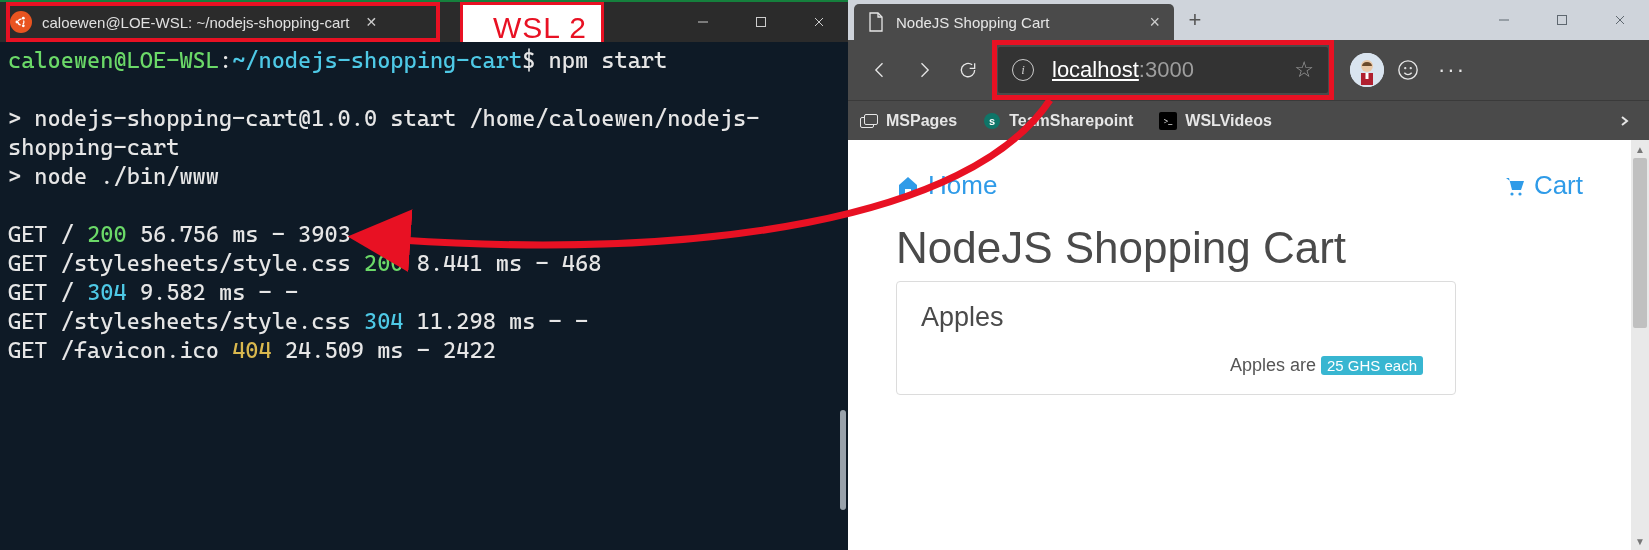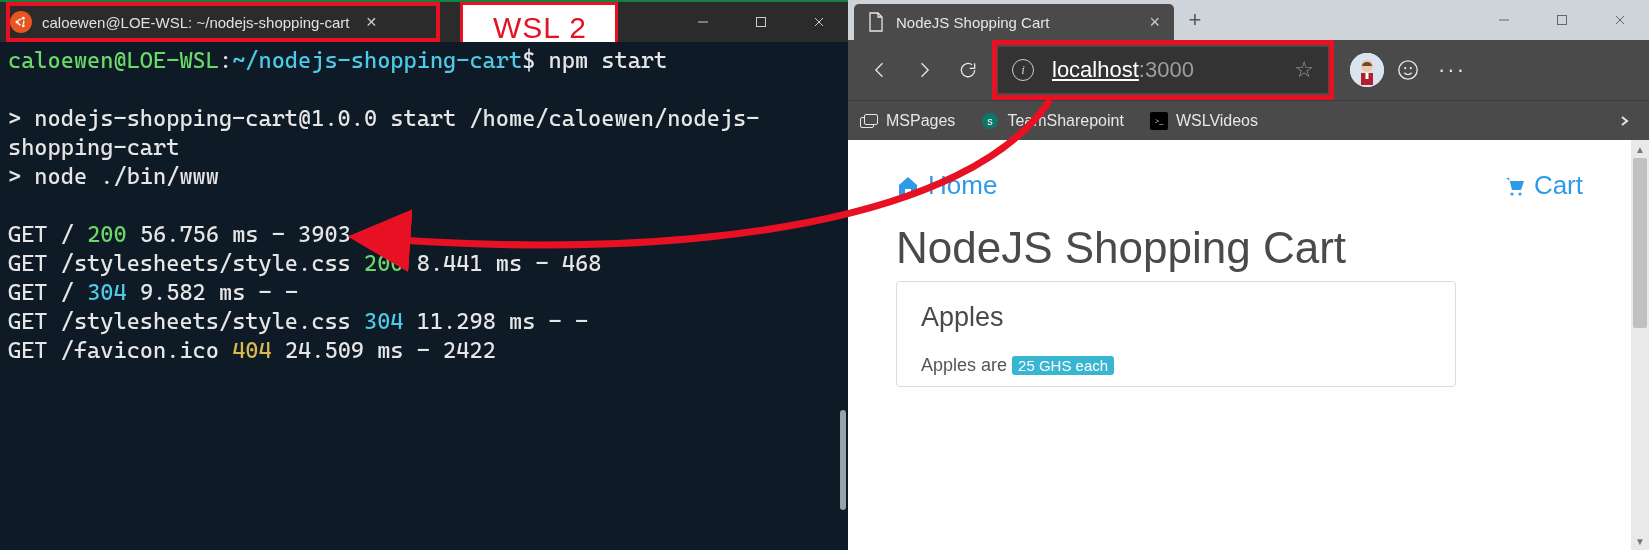--- a/index.html
+++ b/index.html
@@ -28,21 +28,21 @@
   .term-win{position:relative;flex:0 0 848px;height:100%;border-top:2px solid #15803d;}
   .browser-win{position:relative;flex:1;height:100%;}
   
   
   .term-titlebar{height:40px;background:var(--term-titlebar);display:flex;align-items:center;position:relative;color:var(--term-title-text);}
   .term-tab{display:flex;align-items:center;height:100%;padding:0 40px 0 10px;position:relative;}
   .ubuntu-logo{width:22px;height:22px;border-radius:50%;background:#e95420;display:inline-flex;align-items:center;justify-content:center;margin-right:10px;flex:0 0 auto;}
   .ubuntu-logo svg{width:14px;height:14px;}
   .term-tab-title{font-size:15px;white-space:nowrap;}
   .term-tab-close{position:absolute;right:10px;top:50%;transform:translateY(-50%);width:16px;height:16px;display:flex;align-items:center;justify-content:center;color:#ccc;font-size:14px;}
-  .wsl-label{position:absolute;left:460px;top:0;height:52px;background:#fff;display:flex;align-items:center;padding:0 28px 0 30px;border:3px solid var(--annot-red);}
+  .wsl-label{position:absolute;left:460px;top:0;height:52px;background:#fff;display:flex;align-items:center;padding:0 14px 0 30px;border:3px solid var(--annot-red);}
   .wsl-label span{color:var(--annot-red);font-size:30px;font-weight:400;letter-spacing:1px;}
   .term-winbtns{position:absolute;right:0;top:0;height:40px;display:flex;}
   .term-winbtn{width:58px;height:40px;display:flex;align-items:center;justify-content:center;color:#ccc;}
   .term-winbtn svg{width:12px;height:12px;}
   
   .term-body{height:calc(100% - 40px);background:var(--term-bg);padding:4px 8px;font-family:"Cascadia Mono","Consolas",monospace;font-size:22.5px;line-height:29px;color:var(--term-white);white-space:pre-wrap;position:relative;}
   .tgreen{color:var(--term-green);}
   .tcyan{color:var(--term-cyan);}
   .tyellow{color:var(--term-yellow);text-align:center;}
   .twhite{color:var(--term-white);}
@@ -71,41 +71,41 @@
   .urlbar .info-ico{width:22px;height:22px;border:1.5px solid #ccc;border-radius:50%;display:flex;align-items:center;justify-content:center;font-family:Georgia,serif;font-style:italic;font-size:13px;margin-right:18px;flex:0 0 auto;color:#ccc;}
   .url-host{color:#fff;text-decoration:underline;}
   .url-port{color:#9e9e9e;}
   .urlbar .star{margin-left:auto;color:#9e9e9e;font-size:22px;}
   .url-outline{position:absolute;left:-6px;top:-7px;right:-6px;bottom:-7px;border:5px solid var(--annot-red);pointer-events:none;}
   .avatar{width:34px;height:34px;border-radius:50%;background:#dde6f0;overflow:hidden;margin-left:14px;flex:0 0 auto;}
   .avatar svg{width:100%;height:100%;}
   .smile,.dots{width:40px;height:40px;display:flex;align-items:center;justify-content:center;color:#e6e6e6;margin-left:4px;}
   .smile svg{width:22px;height:22px;fill:none;stroke:currentColor;stroke-width:1.5;}
   
-  .br-bookmarks{height:40px;background:#4a4a4a;display:flex;align-items:center;padding:0 12px;color:#e6e6e6;font-size:16px;border-top:1px solid #3a3a3a;}
+  .br-bookmarks{height:40px;background:#4a4a4a;display:flex;align-items:center;padding:0 12px;color:#e6e6e6;font-size:16px;border-top:1px solid #3a3a3a;font-weight:bold;}
   .bm{display:flex;align-items:center;margin-right:26px;}
   .bm .bm-ico{width:18px;height:18px;margin-right:8px;display:flex;align-items:center;justify-content:center;}
   .bm .bm-ico svg{width:18px;height:18px;}
   .bm-stack{width:20px;height:14px;position:relative;}
   .bm-stack div{position:absolute;width:14px;height:11px;border:1.5px solid #e6e6e6;border-radius:2px;}
   .bm-stack .a{left:0;top:3px;}
   .bm-stack .b{left:4px;top:0;background:#4a4a4a;}
   .bm-chevron{margin-left:auto;width:26px;height:26px;display:flex;align-items:center;justify-content:center;color:#e6e6e6;}
   .bm-chevron svg{width:12px;height:12px;fill:none;stroke:currentColor;stroke-width:2;}
   
   .br-page{height:calc(100% - 40px - 60px - 40px);background:var(--page-bg);overflow:hidden;position:relative;display:flex;}
   .page-inner{padding:30px 48px 0 48px;flex:1;}
   .page-nav{display:flex;justify-content:space-between;align-items:center;margin-bottom:22px;}
   .navlink{color:var(--link-blue);font-size:26px;font-weight:400;display:flex;align-items:center;gap:8px;}
   .navlink svg{width:24px;height:24px;fill:currentColor;}
   h1.page-title{margin:0 0 8px 0;font-size:44px;font-weight:400;color:var(--heading-gray);}
   .page-sub{font-size:20px;color:var(--body-gray);margin:0 0 26px 0;}
   .product-card{border:1px solid #dcdcdc;border-radius:4px;padding:20px 24px 10px 24px;max-width:560px;}
   .product-title{font-size:27px;font-weight:400;color:var(--heading-gray);margin:0 0 22px 0;}
-  .product-desc{font-size:18px;color:var(--body-gray);margin:0;}
+  .product-desc{font-size:18px;color:var(--body-gray);margin:8px;text-align:right;}
   .price-badge{background:#38b6d1;color:#fff;padding:1px 6px;border-radius:3px;font-size:15px;}
   .br-scroll{width:18px;background:#e9e9e9;position:relative;}
   .br-scroll-up,.br-scroll-down{height:18px;display:flex;align-items:center;justify-content:center;color:#777;font-size:10px;}
   .br-scroll-thumb{position:absolute;top:18px;left:2px;right:2px;height:170px;background:#c0c0c0;border-radius:2px;}
   
   
   .arrow-svg{position:absolute;left:0;top:0;width:1649px;height:550px;pointer-events:none;z-index:20;}
   
 </style>
 </head>

